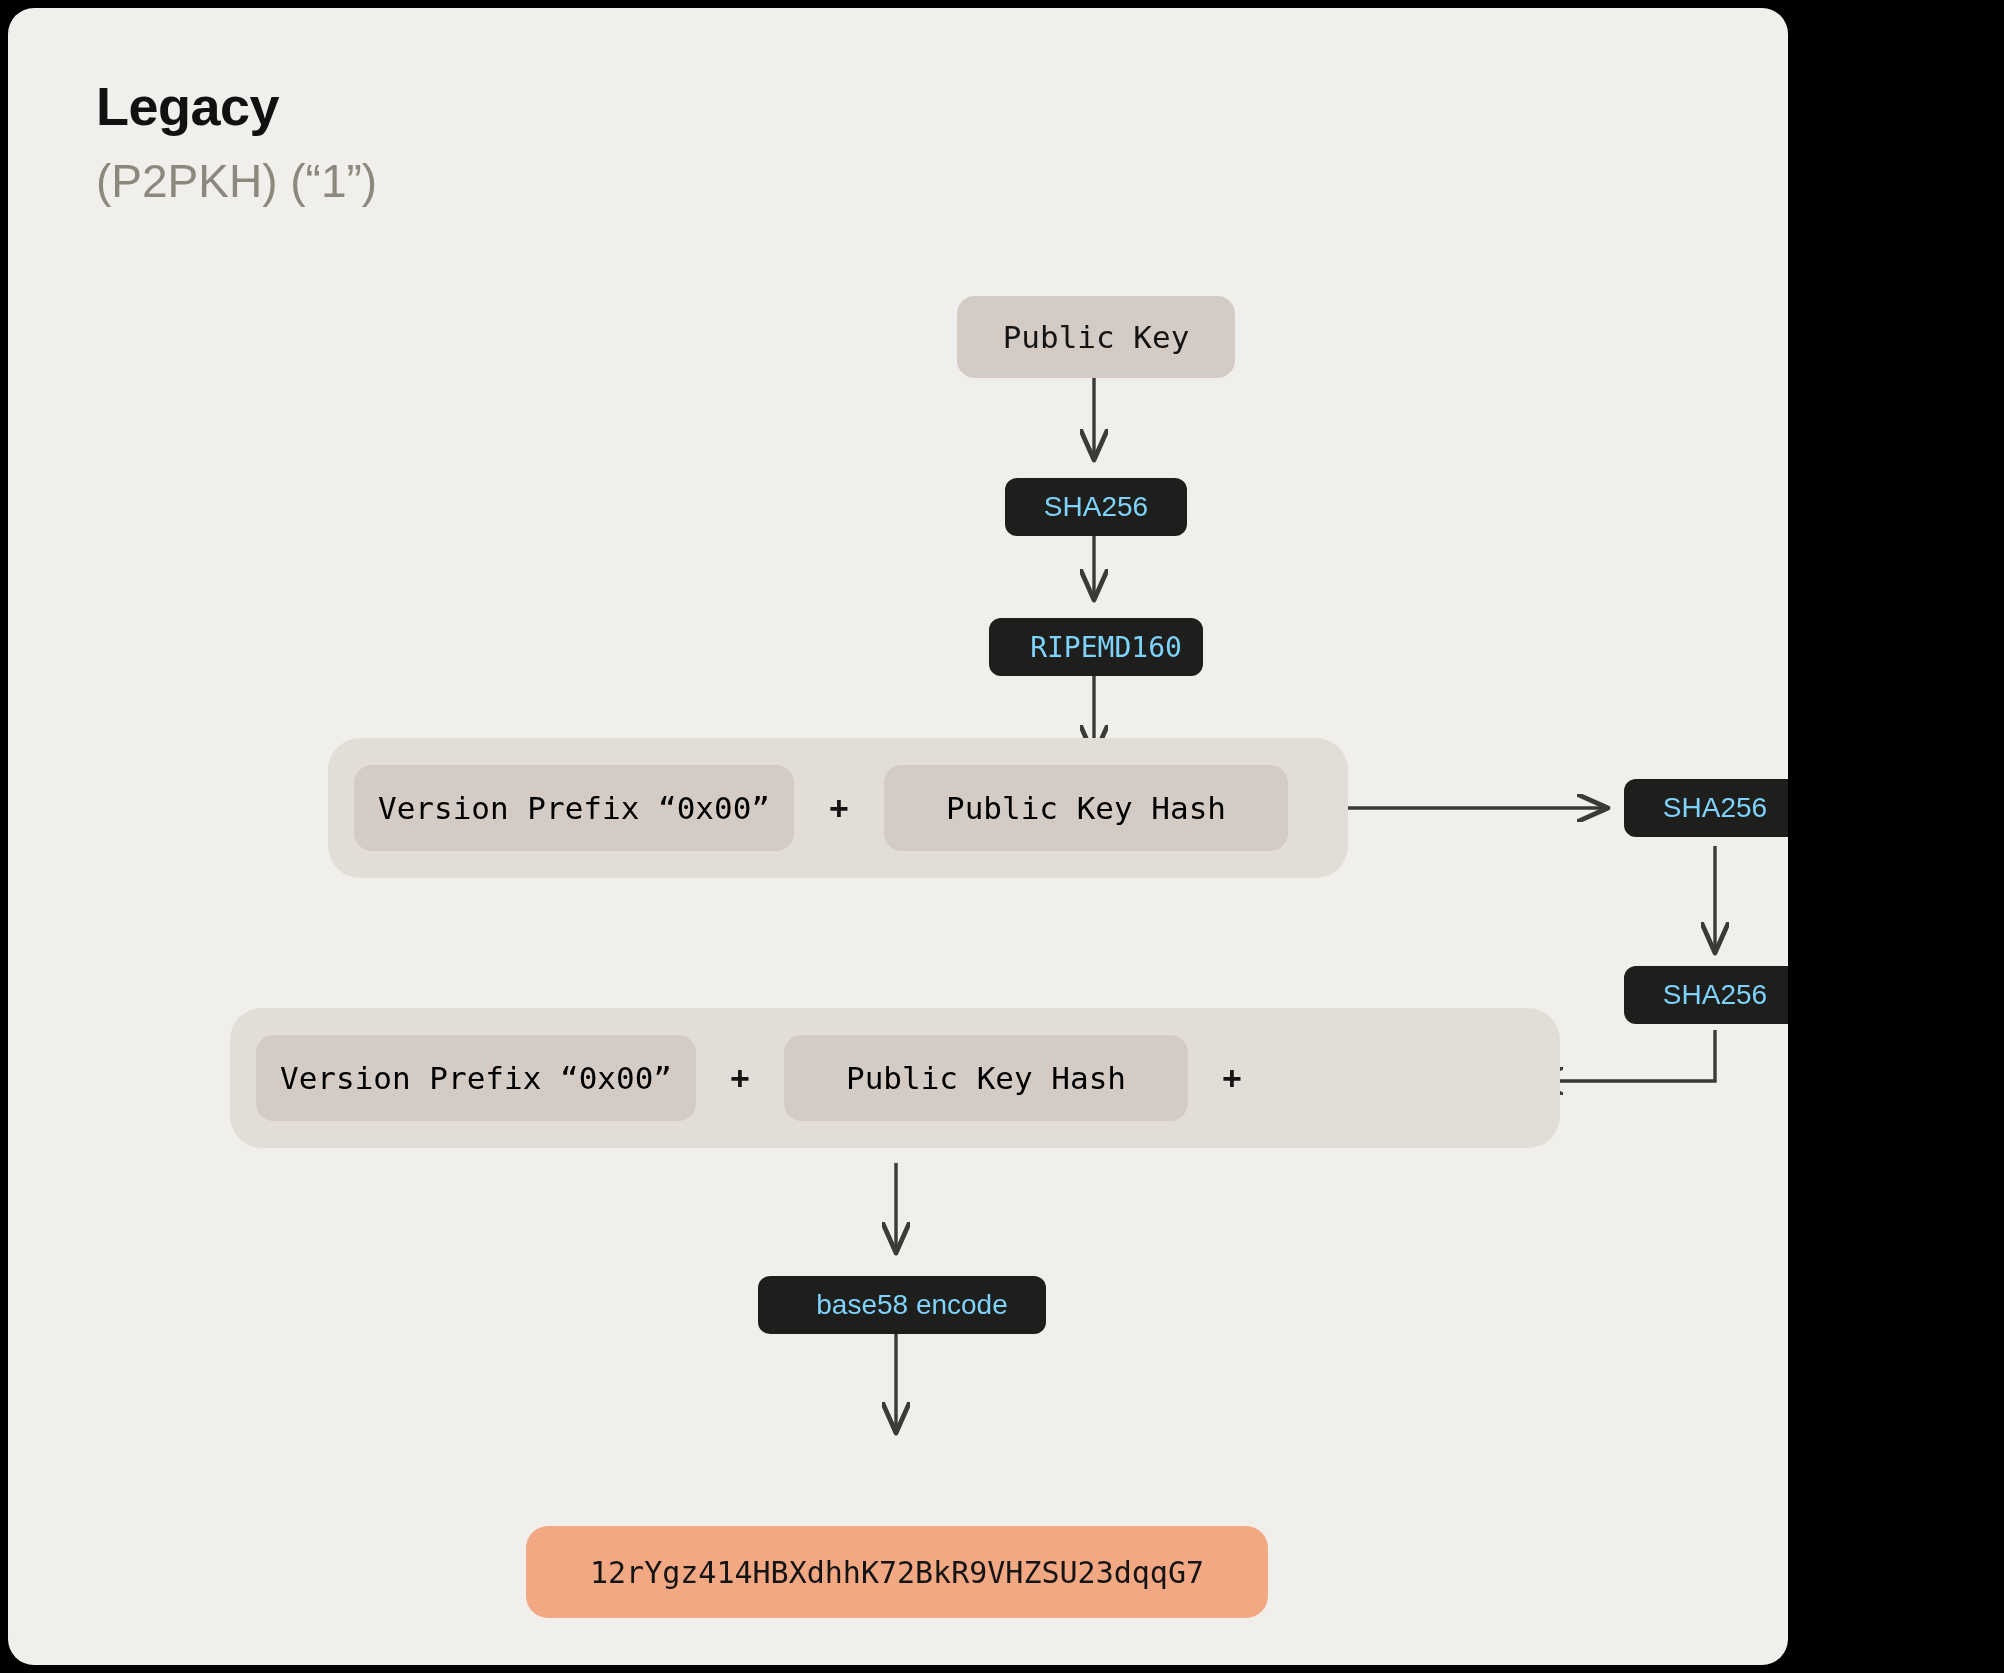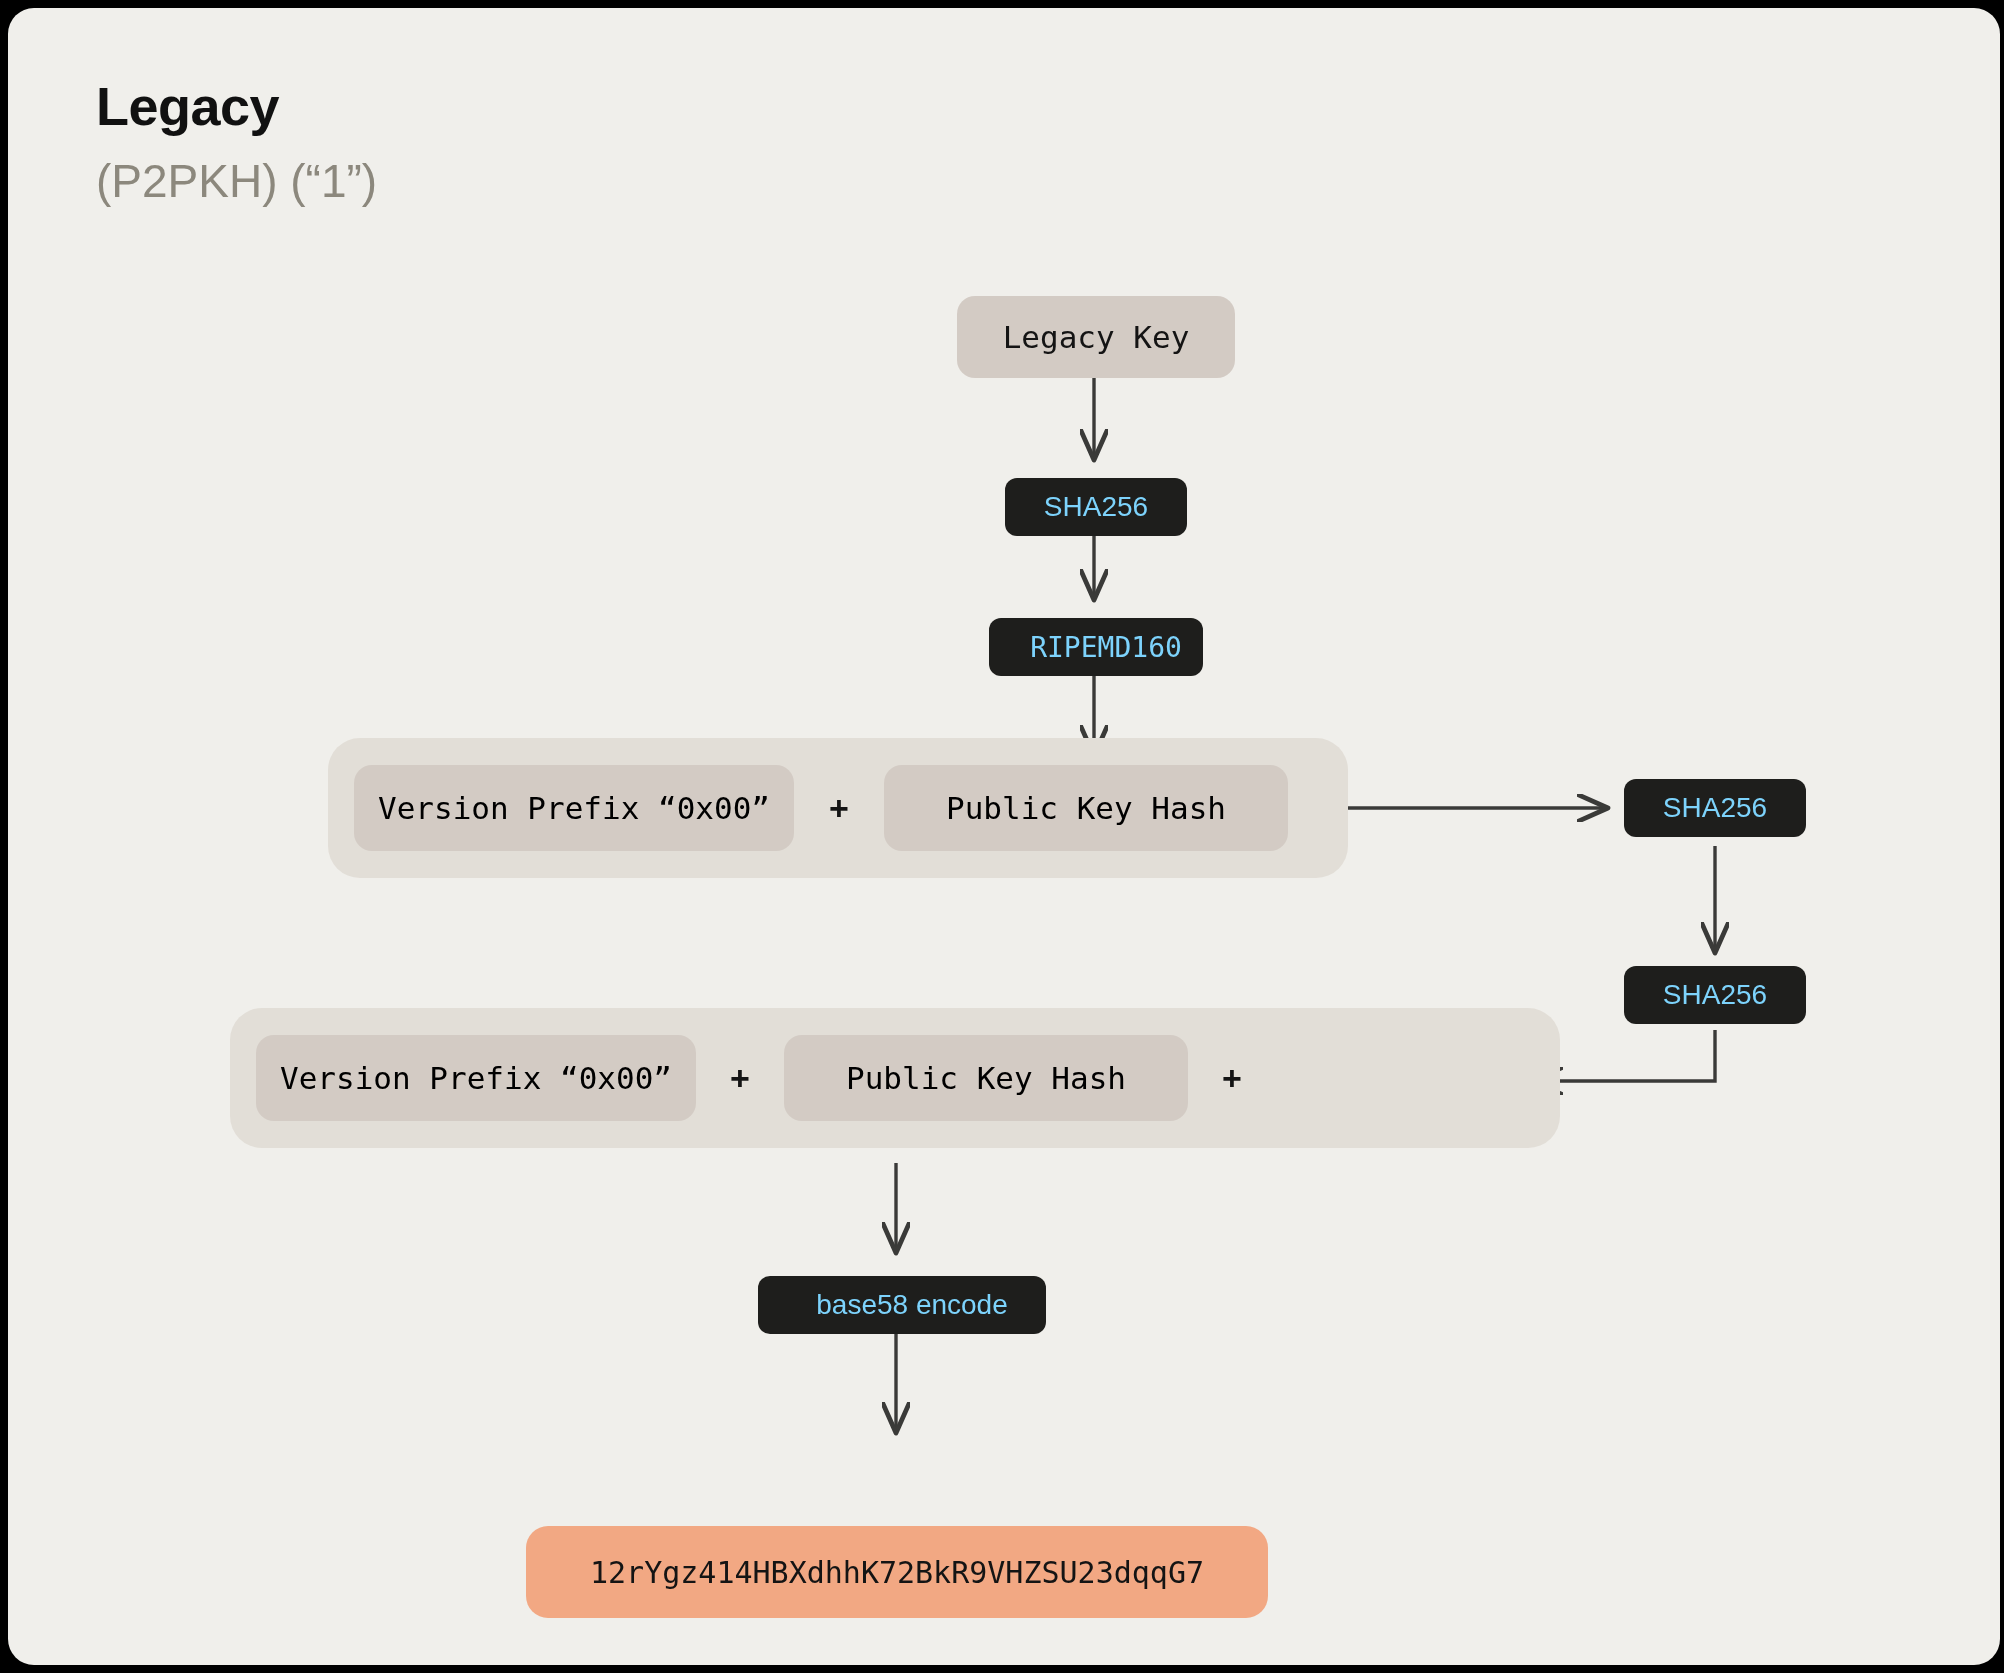--- a/index.html
+++ b/index.html
@@ -10,21 +10,21 @@
   body {
     width: 2004px;
     height: 1673px;
     font-family: "Liberation Sans", sans-serif;
     overflow: hidden;
   }
   .canvas {
     position: absolute;
     left: 8px;
     top: 8px;
-    width: 1992px;
+    width: 1780px;
     height: 1657px;
     background: #F0EFEB;
     border-radius: 26px;
     overflow: hidden;
   }
 
   
   .heading {
     position: absolute;
     left: 88px;
@@ -161,21 +161,21 @@
     <line x1="1707" y1="838" x2="1707" y2="945" stroke="#3A3A38" stroke-width="3.4" marker-end="url(#arrowhead)"></line>
 
     <path d="M1707,1022 L1707,1073 L1524,1073" fill="none" stroke="#3A3A38" stroke-width="3.4" marker-end="url(#arrowhead)"></path>
 
     <line x1="888" y1="1155" x2="888" y2="1245" stroke="#3A3A38" stroke-width="3.4" marker-end="url(#arrowhead)"></line>
 
     <line x1="888" y1="1325" x2="888" y2="1425" stroke="#3A3A38" stroke-width="3.4" marker-end="url(#arrowhead)"></line>
   </svg>
 
   <div class="node tan-box" style="left:949px; top:288px; width:278px; height:82px;">
-    <span>Legacy Key</span>
+    <span>Public Key</span>
   </div>
 
   <div class="node dark-box" style="left:997px; top:470px; width:182px; height:58px;">
     <span>SHA256</span>
   </div>
 
   <div class="node dark-box mono" style="left:981px; top:610px; width:214px; height:58px;">
     <span>RIPEMD160</span>
   </div>
 

